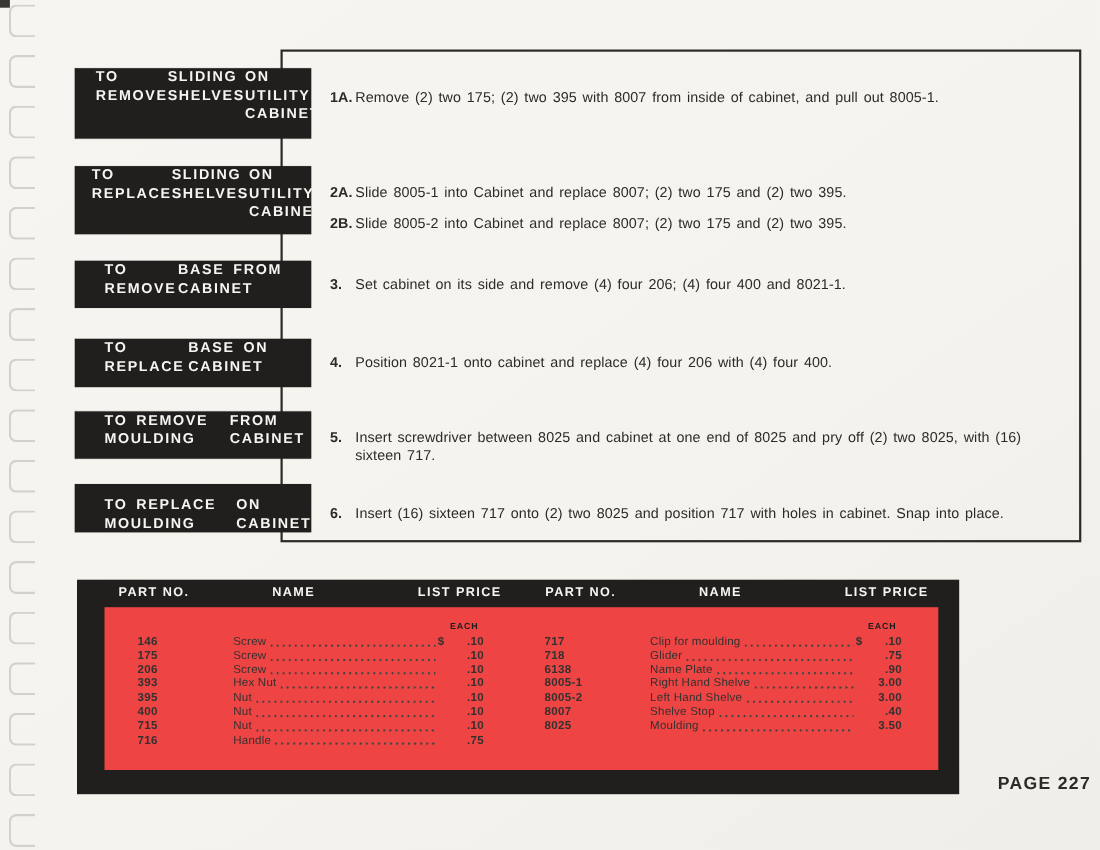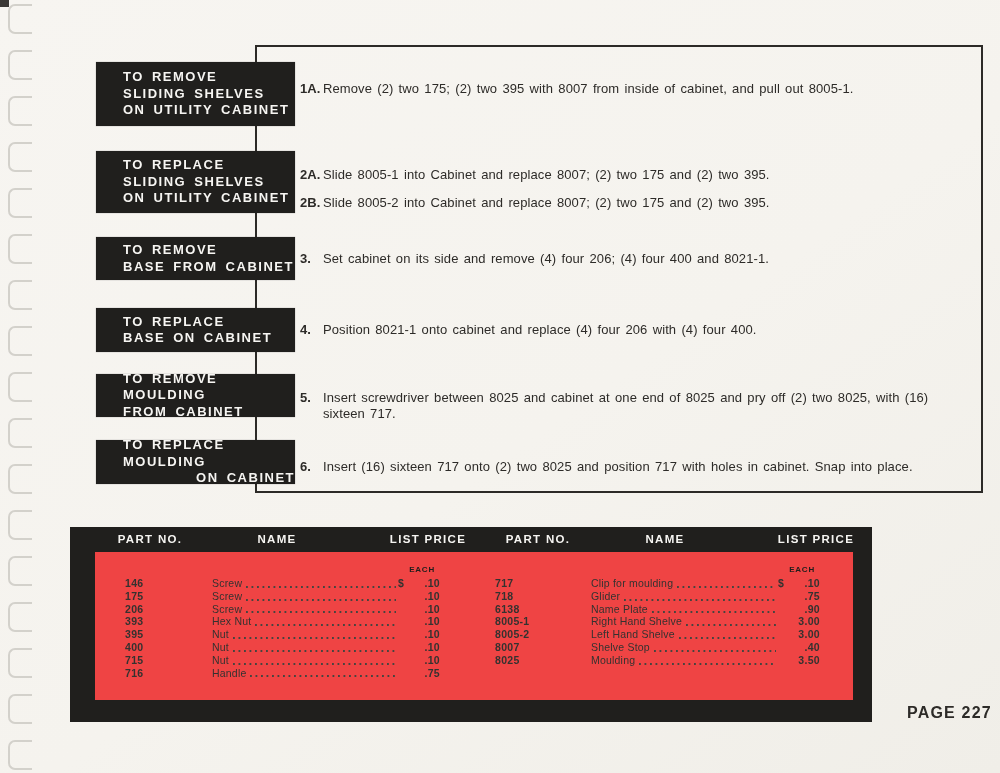--- a/index.html
+++ b/index.html
@@ -27,30 +27,29 @@
     border-radius:7px 0 0 7px;
     box-sizing:border-box;
   }
   
   .instr-frame{
     position:absolute;left:255px;top:45px;width:728px;height:448px;
     border:2px solid #2c2a27;box-sizing:border-box;
   }
   
   .label-box{
-    position:absolute;left:68px;width:199px;
+    position:absolute;left:68px;width:215px;
     background:var(--label-bg);
     color:var(--label-text);
-    display:flex;flex-direction:column;justify-content:center;
+    display:flex;flex-direction:row;justify-content:center;
     padding-left:27px;box-sizing:border-box;
     font-weight:bold;font-size:13px;line-height:16.5px;
     letter-spacing:1.5px;word-spacing:3px;
     z-index:3;
     box-shadow:0 0 1px rgba(0,0,0,.4);
-    margin-left:28px;
   }
   .lb1{top:62px;height:64px;}
   .lb2{top:151px;height:62px;}
   .lb3{top:237px;height:43px;}
   .lb4{top:308px;height:44px;}
   .lb5{top:374px;height:43px;}
   .lb6{top:440px;height:44px;align-items:flex-end;}
   
   .step{
     position:absolute;left:300px;width:618px;
@@ -65,21 +64,21 @@
   .st5{top:390px;} .st6{top:459px;}
   
   .parts-table{
     position:absolute;left:70px;top:527px;width:802px;height:195px;
     background:var(--label-bg);
   }
   .pt-header{
     position:absolute;top:6px;height:16px;width:100%;
     color:var(--label-text);font-weight:bold;font-size:11.5px;letter-spacing:1.3px;
   }
-  .pt-h{position:absolute;transform:translateX(-50%);white-space:nowrap;margin-left:10px;}
+  .pt-h{position:absolute;transform:translateX(-50%);white-space:nowrap;}
   .h0{left:70px;} .h1{left:197px;} .h2{left:348px;}
   .h3{left:458px;} .h4{left:585px;} .h5{left:736px;}
   .pt-white{
     position:absolute;left:25px;top:25px;width:758px;height:148px;
     background:#ef4444;
   }
   .pt-col{position:absolute;top:25px;font-size:10.5px;}
   .col-left{left:30px;width:315px;}
   .col-right{left:400px;width:325px;}
   .each{

